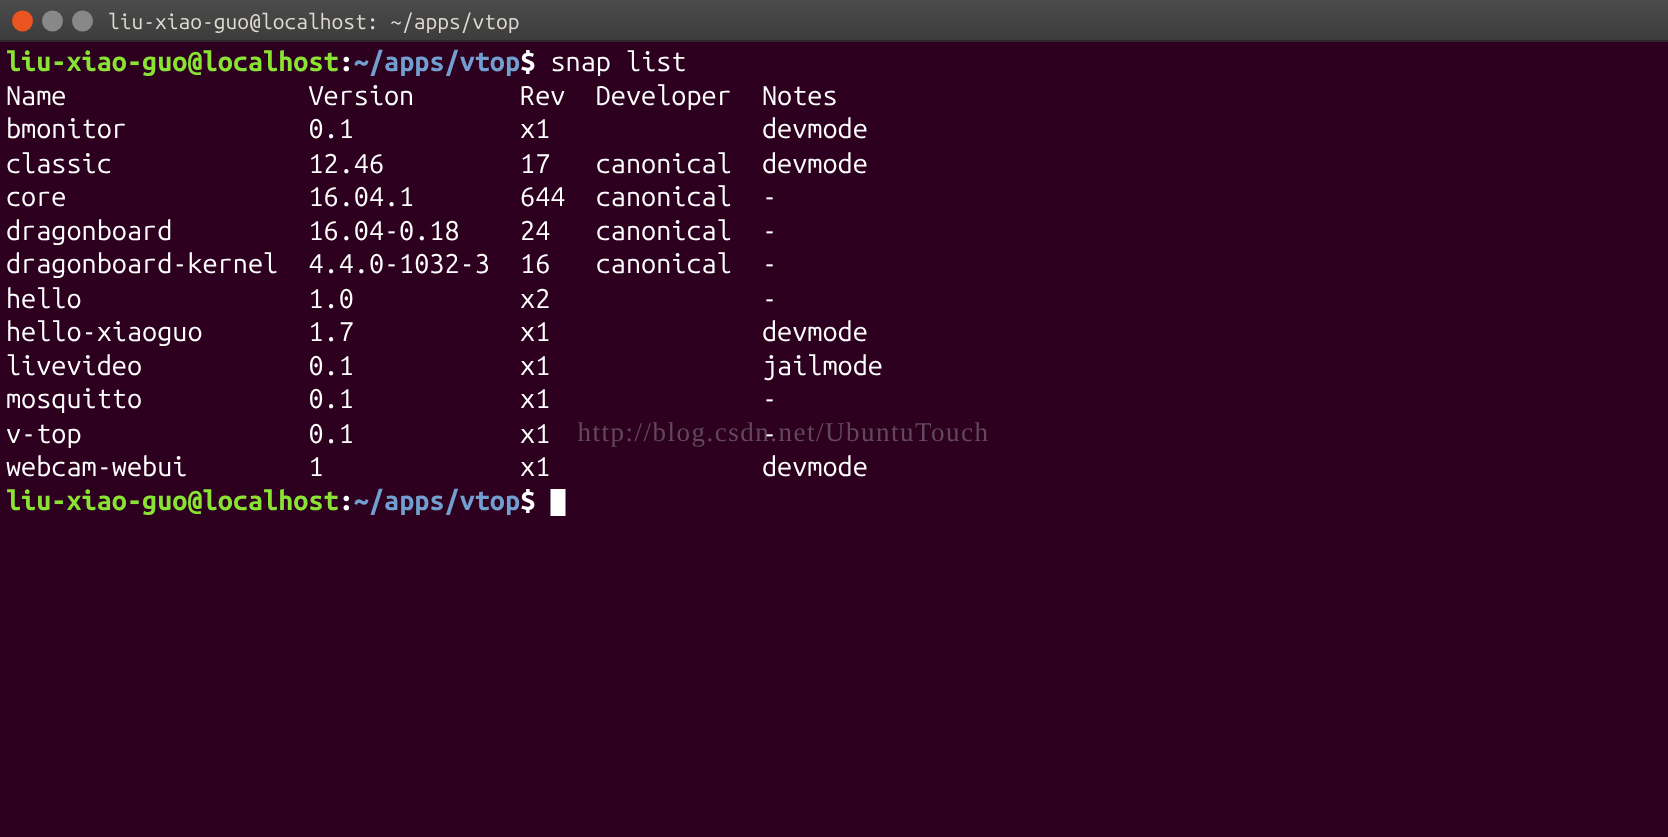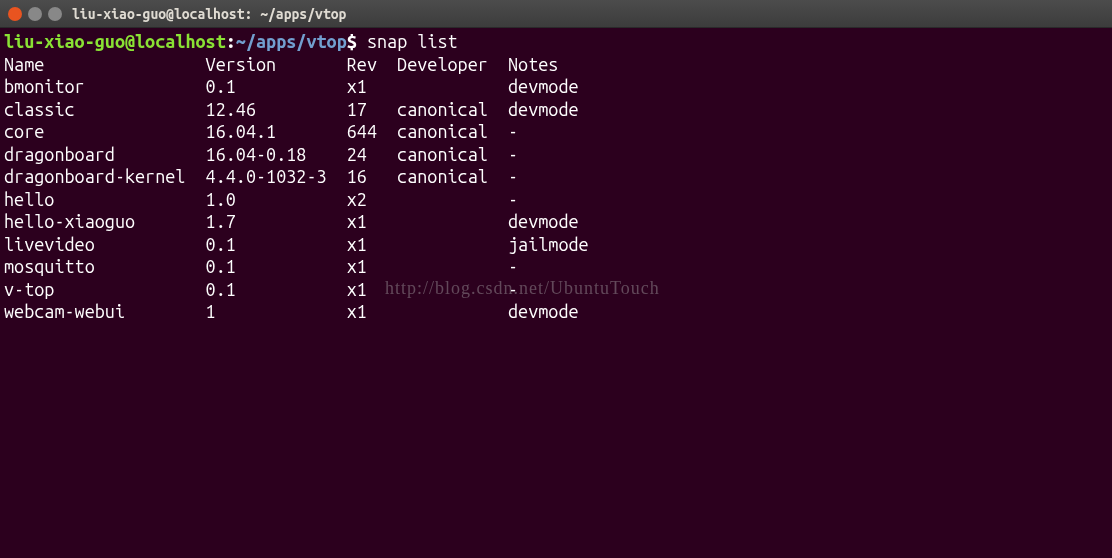--- a/index.html
+++ b/index.html
@@ -33,21 +33,21 @@
       width: 14px;
       height: 14px;
       border-radius: 50%;
       display: inline-block;
     }
     .btn-close { background: #e95420; }
     .btn-min { background: #888888; }
     .btn-max { background: #888888; }
     .title-text {
       color: #dfdbd2;
-      font-weight: bold;
+      font-weight: normal;
       font-size: 14px;
     }
     .terminal {
       padding: 2px 4px;
       color: #ffffff;
       line-height: 1.25;
     }
     .line {
       white-space: pre;
     }
@@ -96,15 +96,16 @@
       <div class="line output">core                16.04.1       644  canonical  -</div>
       <div class="line output">dragonboard         16.04-0.18    24   canonical  -</div>
       <div class="line output">dragonboard-kernel  4.4.0-1032-3  16   canonical  -</div>
       <div class="line output">hello               1.0           x2              -</div>
       <div class="line output">hello-xiaoguo       1.7           x1              devmode</div>
       <div class="line output">livevideo           0.1           x1              jailmode</div>
       <div class="line output">mosquitto           0.1           x1              -</div>
       <div class="line output">v-top               0.1           x1              -</div>
       <div class="line output">webcam-webui        1             x1              devmode</div>
     </div>
+  <div class="line"><span class="user-host">liu-xiao-guo@localhost</span><span class="colon">:</span><span class="path">~/apps/vtop</span><span class="dollar">$</span><span class="cmd"> </span><span class="cursor"></span></div>
 </div>
 
 <div class="watermark">http://blog.csdn.net/UbuntuTouch</div>
 
 </body></html>

